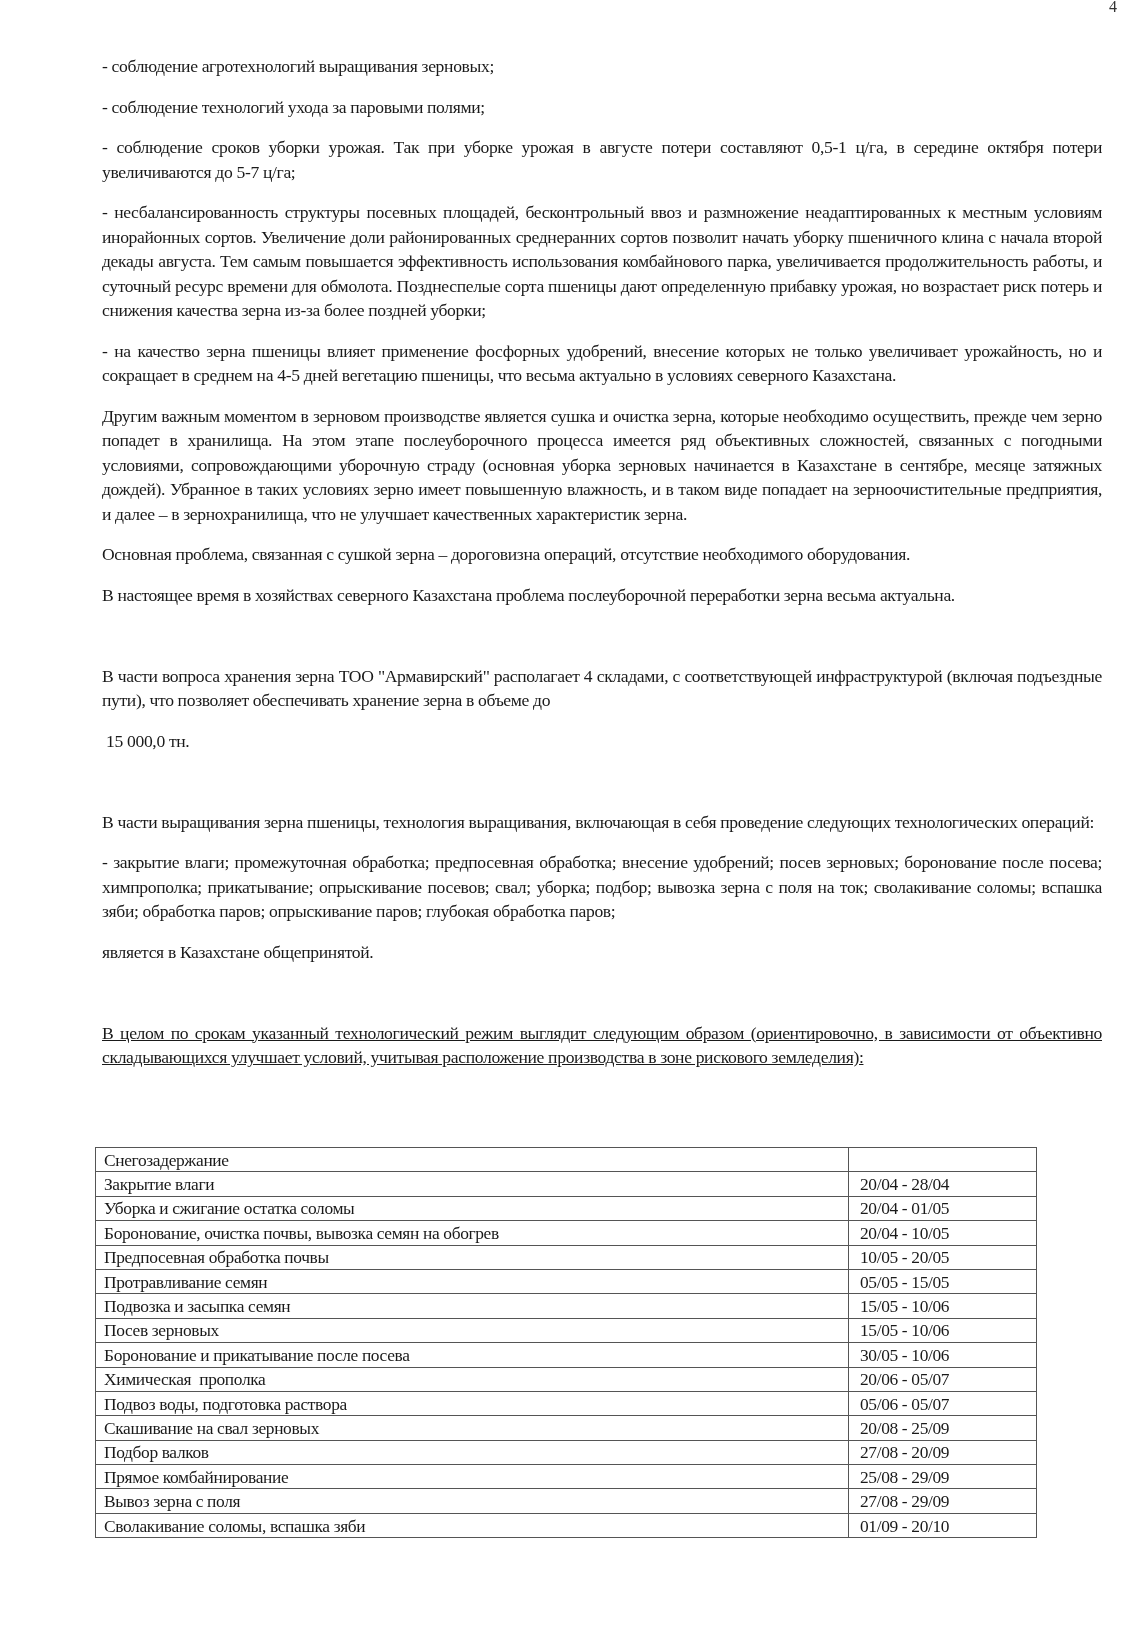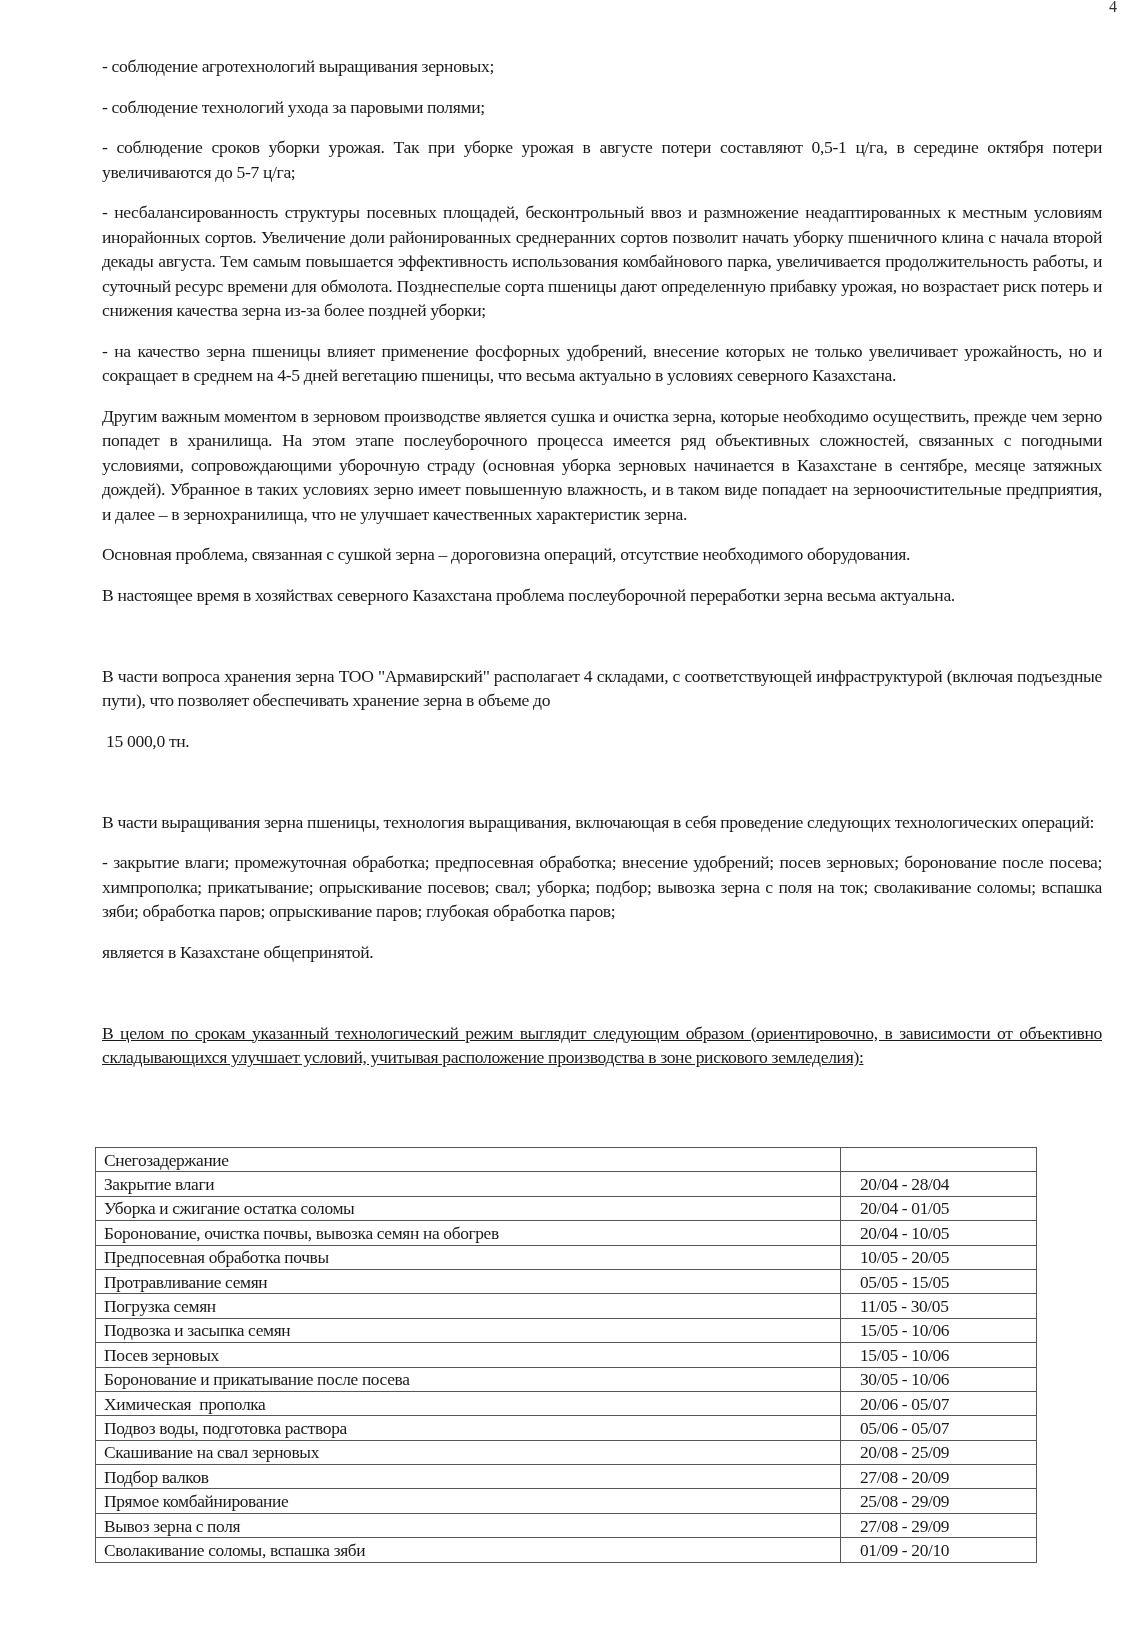--- a/index.html
+++ b/index.html
@@ -7,21 +7,21 @@
          font-family:"Liberation Serif", "DejaVu Serif", serif; color:#1a1a1a; }
   .page-num { position:absolute; top:-2px; right:20px; font-size:16px; color:#333; }
   .content { position:absolute; left:86px; top:38px; width:1032px;
              font-size:17.6px; line-height:24.5px; letter-spacing:-0.35px; }
   .content p { margin:16px; text-align:justify; text-align-last:left; }
   .gap { height:24.5px; }
   .underline { text-decoration:underline; }
   table.sched { position:absolute; left:83px; top:1147px; width:942px; border-collapse:collapse;
                 font-size:17.4px; letter-spacing:-0.35px;margin-left:12px; }
   table.sched td { border:1px solid #555; padding:0 0 0 8px; height:23.4px; line-height:22px; vertical-align:middle; }
-  table.sched td.date { width:176px; padding-left:19px; }
+  table.sched td.date { width:176px; padding-left:11px; }
 </style>
 </head>
 <body>
 
 <div class="page-num">4</div>
 
 <div class="content">
   <p>- соблюдение агротехнологий выращивания зерновых;</p>
   <p>- соблюдение технологий ухода за паровыми полями;</p>
   <p>- соблюдение сроков уборки урожая. Так при уборке урожая в августе потери составляют 0,5-1 ц/га, в середине октября потери увеличиваются до 5-7 ц/га;</p>
@@ -61,24 +61,20 @@
       </tr>
       <tr>
         <td style="white-space: pre;">Предпосевная обработка почвы</td>
         <td class="date">10/05 - 20/05</td>
       </tr>
       <tr>
         <td style="white-space: pre;">Протравливание семян</td>
         <td class="date">05/05 - 15/05</td>
       </tr>
       <tr>
-        <td style="white-space: pre;">Погрузка семян</td>
-        <td class="date">11/05 - 30/05</td>
-      </tr>
-      <tr>
         <td style="white-space: pre;">Подвозка и засыпка семян</td>
         <td class="date">15/05 - 10/06</td>
       </tr>
       <tr>
         <td style="white-space: pre;">Посев зерновых</td>
         <td class="date">15/05 - 10/06</td>
       </tr>
       <tr>
         <td style="white-space: pre;">Боронование и прикатывание после посева</td>
         <td class="date">30/05 - 10/06</td>

